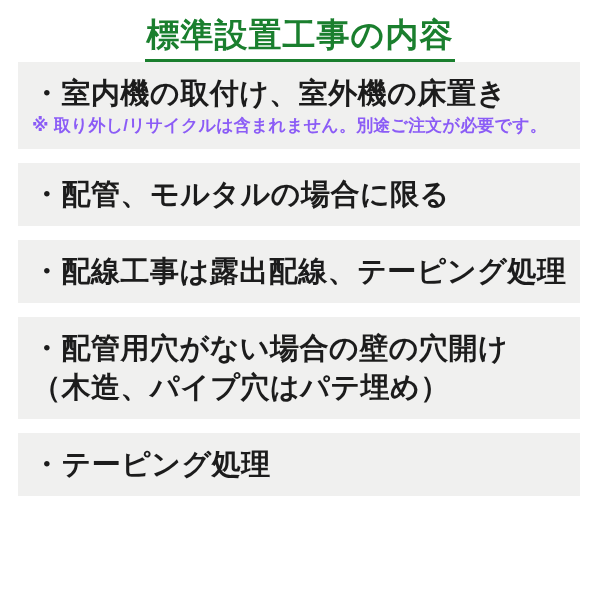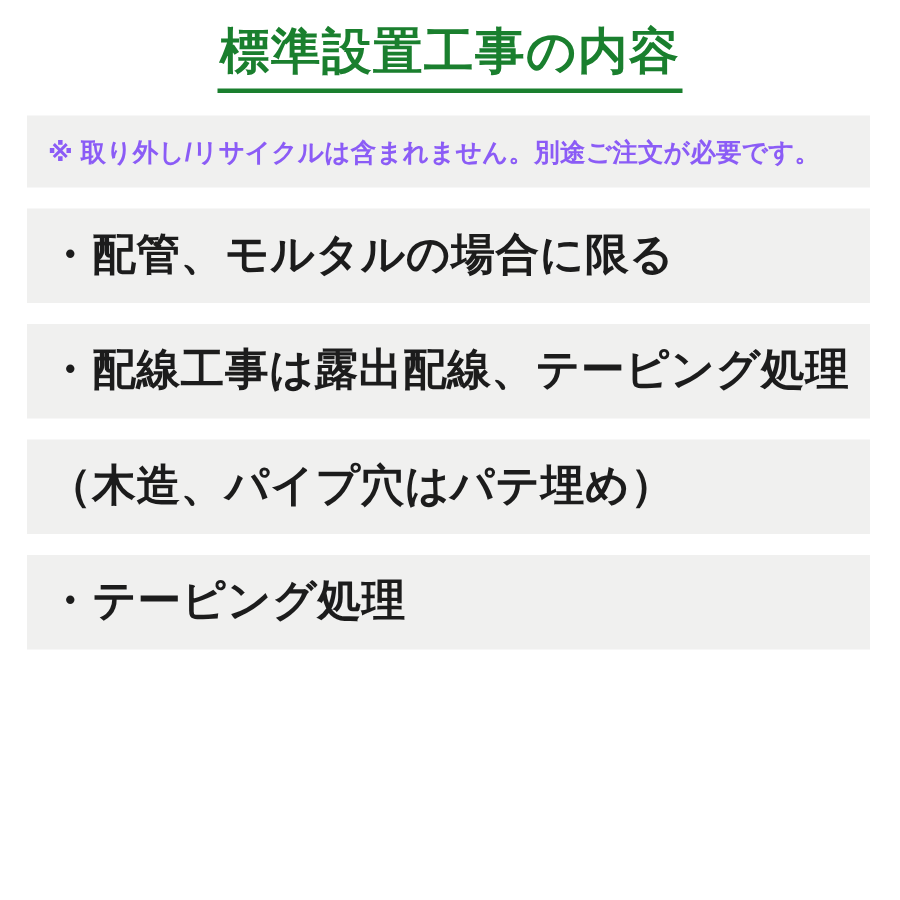--- a/index.html
+++ b/index.html
@@ -12,22 +12,20 @@
     font-family: "Liberation Sans", "DejaVu Sans", sans-serif;
   }
   .page {
     width: 600px;
     height: 600px;
     box-sizing: border-box;
     padding-top: 13px;
   }
   .title-wrap {
     text-align: center;
-    margin-bottom: 15px;
-    font-family: Liberation Serif, serif;
   }
   .page-title {
     display: inline-block;
     font-size: 33px;
     font-weight: 700;
     color: #1a7f2e;
     letter-spacing: 1px;
     line-height: 1.35;
     border-bottom: 3px solid #1a7f2e;
     padding: 0 2px 1px 2px;
@@ -63,33 +61,35 @@
 
 <div class="page">
 
   <div class="title-wrap">
     <span class="page-title">標準設置工事の内容</span>
   </div>
 
   <div class="list">
 
     <div class="item">
+      <div class="item-text">・室内機の取付け、室外機の床置き</div>
       <div class="item-note">※ 取り外し/リサイクルは含まれません。別途ご注文が必要です。</div>
     </div>
 
 
     <div class="item">
       <div class="item-text">・配管、モルタルの場合に限る</div>
     </div>
 
     <div class="item">
       <div class="item-text">・配線工事は露出配線、テーピング処理</div>
     </div>
 
     <div class="item">
+      <div class="item-text">・配管用穴がない場合の壁の穴開け</div>
       <div class="item-text">（木造、パイプ穴はパテ埋め）</div>
     </div>
 
     <div class="item">
       <div class="item-text">・テーピング処理</div>
     </div>
 
   </div>
 </div>
 

